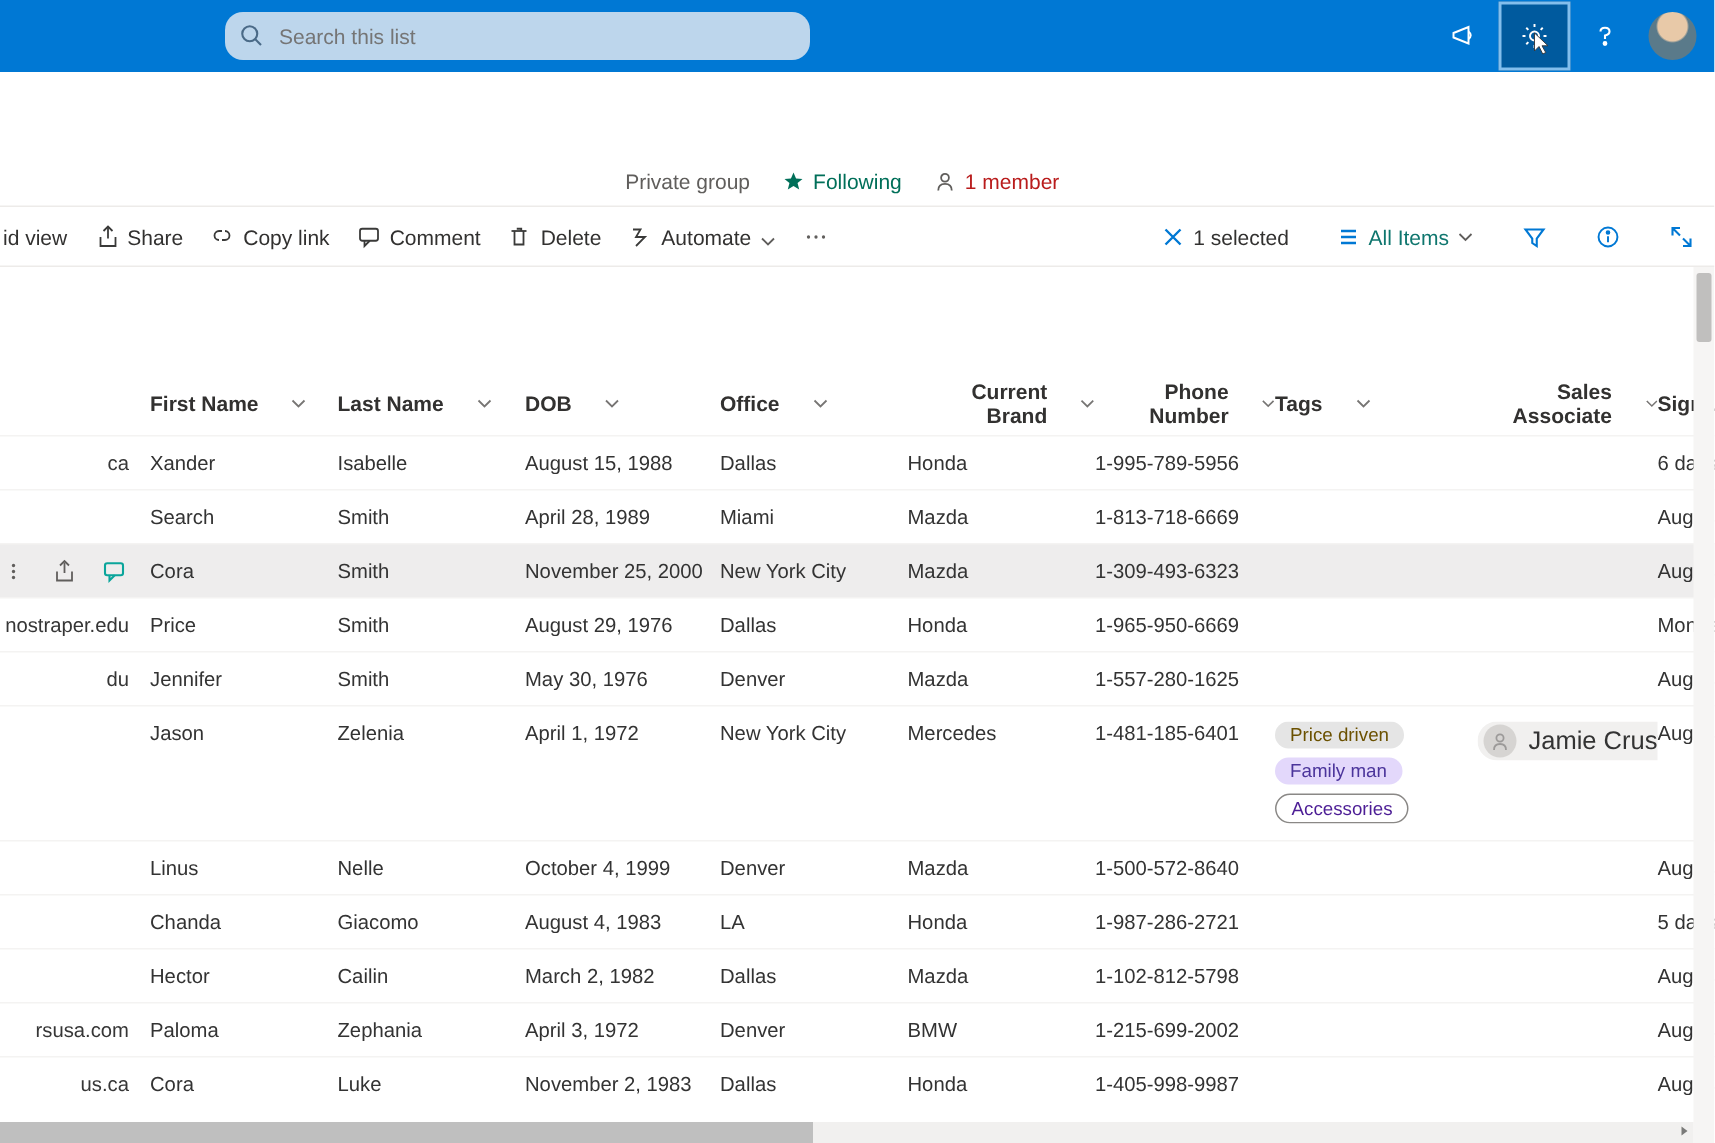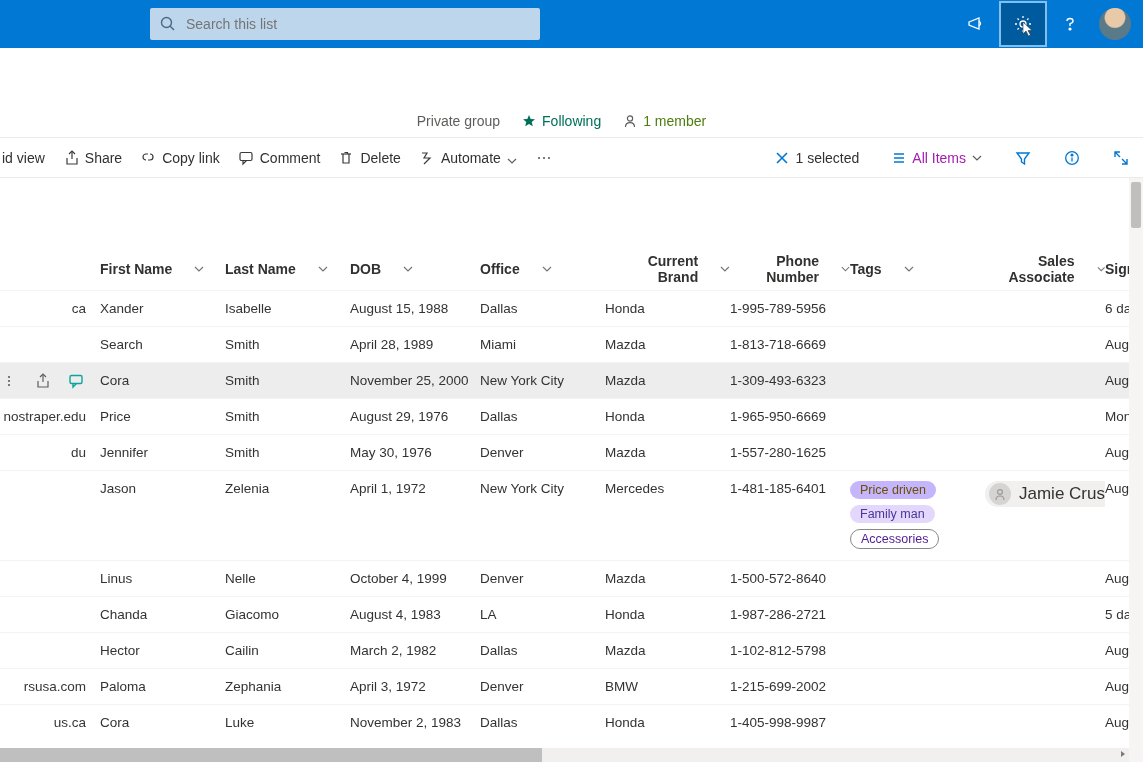--- a/index.html
+++ b/index.html
@@ -1,59 +1,59 @@
 <!DOCTYPE html>
 <html><head>
 <meta charset="utf-8">
 <style>
   * { box-sizing: border-box; margin: 0; padding: 0; font-family: "Segoe UI", Arial, sans-serif; }
   body { width: 1143px; height: 762px; overflow: hidden; background: #fff; font-size: 14px; color: #323130; }
 
   
   .suitebar { height: 48px; background: #0078d4; display: flex; align-items: center; padding: 0 12px 0 150px; }
-  .search-wrap { width: 390px; height: 32px; background: #bdd6ec; border-radius: 2px; display: flex; align-items: center; padding: 0 10px; }
+  .search-wrap { width: 390px; height: 32px; background: #bdd6ec; border-radius: 12px; display: flex; align-items: center; padding: 0 10px; }
   .search-wrap svg { flex: 0 0 auto; }
   .search-wrap input { border: none; background: transparent; outline: none; width: 100%; margin-left: 10px; font-size: 14px; color: #323130; }
   .suitebar .spacer { flex: 1; }
   .suite-icon { width: 46px; height: 48px; display: flex; align-items: center; justify-content: center; color: #fff; cursor: pointer; }
   .suite-icon.active { background: #005a9e; border: 2px solid #83beec; width: 48px; height: 46px; position: relative; }
   .suite-icon.active .cursor { position: absolute; bottom: 6px; right: 10px; }
   .avatar { width: 32px; height: 32px; border-radius: 50%; background: radial-gradient(circle at 50% 30%, #e8c9a8 0 35%, #5a7a8a 40% 100%); margin-left: 6px; cursor: pointer; }
 
   
   .siteheader { height: 90px; border-bottom: 1px solid #edebe9; display: flex; align-items: flex-end; justify-content: center; padding: 0 20px 8px 0; gap: 22px; font-size: 14px; color: #605e5c; }
   .siteheader .following { color: #006f59; display: flex; align-items: center; gap: 6px; }
-  .siteheader .members { display: flex; align-items: center; gap: 6px; color: #4d7c0f; }
+  .siteheader .members { display: flex; align-items: center; gap: 6px; color: #b91c1c; }
 
   
   .cmdbar { height: 40px; border-bottom: 1px solid #edebe9; display: flex; align-items: center; font-size: 14px; color: #323130; padding-right: 14px; }
   .cmdbar .left { display: flex; align-items: center; gap: 18px; padding-left: 2px; }
   .cmd { display: flex; align-items: flex-end; gap: 6px; cursor: pointer; white-space: nowrap; }
   .cmd svg, .cmdr svg { flex: 0 0 auto; }
   .cmdbar .right { margin-left: auto; display: flex; align-items: center; gap: 33px; }
   .cmdr { display: flex; align-items: center; gap: 6px; cursor: pointer; }
-  .viewsel { color: #a21caf; }
+  .viewsel { color: #0f766e; }
   .listarea { position: relative; height: calc(762px - 48px - 90px - 40px); overflow: hidden; }
 
   
   .tbl { position: absolute; left: -80px; top: 70px; width: 1260px; }
   .hdr, .row { display: grid; grid-template-columns: 180px 125px 125px 130px 125px 125px 120px 135px 120px 120px; align-items: center; }
   .hdr { height: 42px; font-weight: 600; color: #323130; }
   .hdr .hcell { display: flex; align-items: center; gap: 22px; cursor: pointer; text-align: right; }
   .hdr .hcell svg { opacity: .85; }
   .row { min-height: 36px; font-size: 13.5px; color: #333; border-top: 1px solid #f4f3f2; }
   .row.selected { background: #eeeded; }
   .row.tall { min-height: 90px; align-items: flex-start; padding-top: 10px; padding-bottom: 10px; }
   .row .c { white-space: nowrap; overflow: hidden; text-overflow: ellipsis; }
   .row .c.prefix { text-align: right; padding-right: 14px; color: #363636; }
   .rowactions { position: absolute; display: flex; gap: 18px; align-items: center; height: 36px; }
 
   .tags { display: flex; flex-wrap: wrap; gap: 6px; }
   .tag { border-radius: 12px; padding: 2px 10px; font-size: 12.5px; }
-  .tag.yellow { background: #c4b5fd; color: #6b5100; }
+  .tag.yellow { background: #e5e5e5; color: #6b5100; }
   .tag.purple { background: #e3d8fb; color: #4b349b; }
   .tag.outline { background: #fff; border: 1px solid #8a8886; color: #4c1d95; }
 
   .person { display: inline-flex; align-items: center; gap: 8px; background: #f1f0ef; border-radius: 14px; padding: 2px 12px 2px 4px; font-size: 17px; }
   .person .pavatar { width: 22px; height: 22px; border-radius: 50%; background: #d6d4d2; display: flex; align-items: center; justify-content: center; }
 
   
   .vscroll { position: absolute; right: 0; top: 0; width: 14px; height: 100%; background: #f6f5f4; }
   .vscroll .thumb { position: absolute; left: 2px; top: 4px; width: 10px; height: 46px; background: #c0bfbe; border-radius: 2px; }
   .hscroll { position: absolute; left: 0; bottom: 0; right: 14px; height: 14px; display: flex; }

